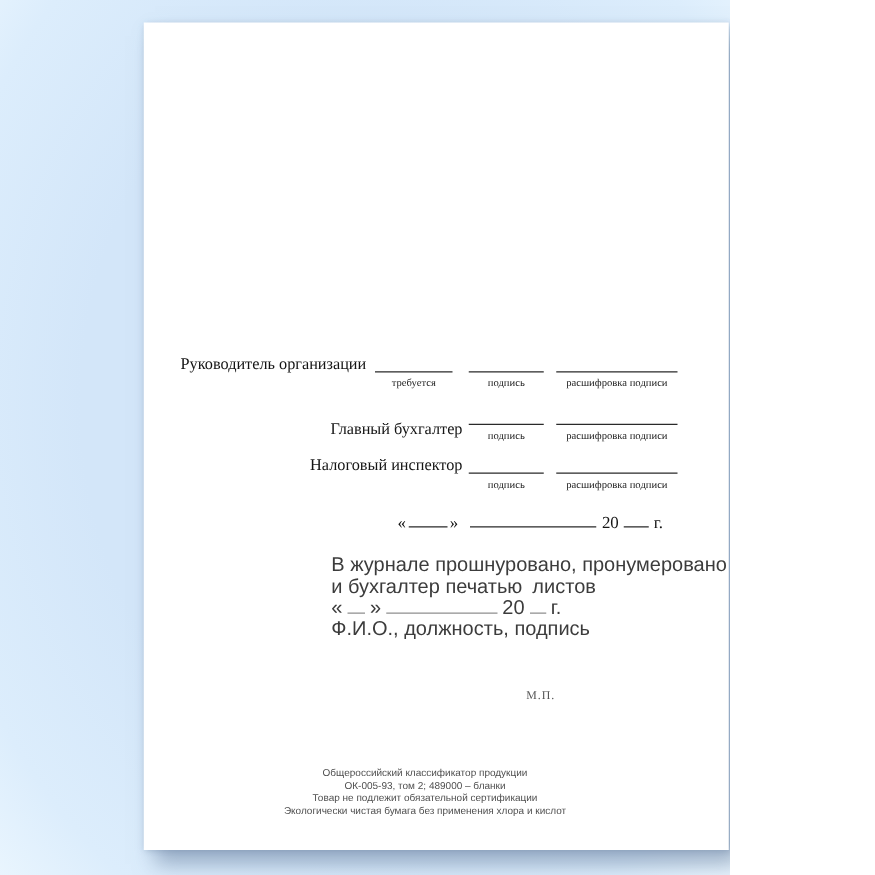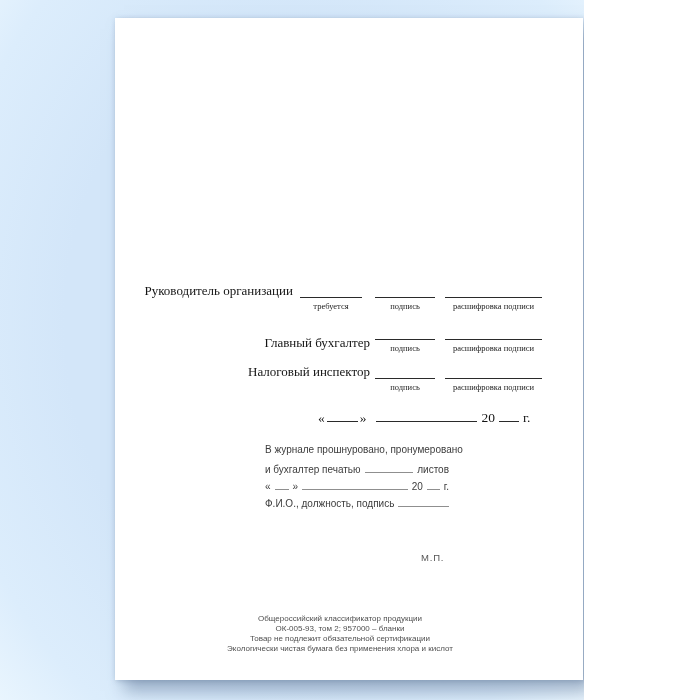--- a/index.html
+++ b/index.html
@@ -22,28 +22,28 @@
     font-size:8.5px;line-height:10px;color:#222;text-align:center;white-space:nowrap;
   }
   
   .date-line{
     font-size:13.5px;line-height:15px;color:#141414;white-space:nowrap;
   }
   .bl{display:inline-block;border-bottom:1.2px solid #2a2a2a;height:13px;}
   
   .note{
     width:184px;font-family:"Liberation Sans","DejaVu Sans",sans-serif;
-    font-size:10px;color:#3c3c3c;
+    font-size:16px;color:#3c3c3c;
   }
   .nline{height:17px;display:flex;align-items:baseline;gap:4px;white-space:nowrap;}
   .nfill{height:11px;border-bottom:1px solid #8f8f8f;}
   .nfill.flex{flex:1;}
   .dashes{color:#8f8f8f;letter-spacing:0.5px;}
   .stamp{
-    font-family:Liberation Sans, sans-serif;
+    font-family:Liberation Serif, serif;
     font-size:9.5px;color:#555;letter-spacing:0.8px;
   }
   .footer{
     width:290px;text-align:center;
     font-family:"Liberation Sans","DejaVu Sans",sans-serif;
     font-size:8px;line-height:10px;color:#4f4f4f;white-space:nowrap;
   }
 </style>
 </head>
 <body>
@@ -94,19 +94,19 @@
       <div class="nline">
         <span>Ф.И.О., должность, подпись</span>
         <span class="nfill flex"></span>
       </div>
     </div>
 
     <div class="abs stamp" style="left:306px;top:534px;">М.П.</div>
 
     <div class="abs footer" style="left:80px;top:596px;">
       <div>Общероссийский классификатор продукции</div>
-      <div>ОК-005-93, том 2; 957000 – бланки</div>
+      <div>ОК-005-93, том 2; 489000 – бланки</div>
       <div>Товар не подлежит обязательной сертификации</div>
       <div>Экологически чистая бумага без применения хлора и кислот</div>
     </div>
 
   </div>
 </div>
 
 </body></html>

